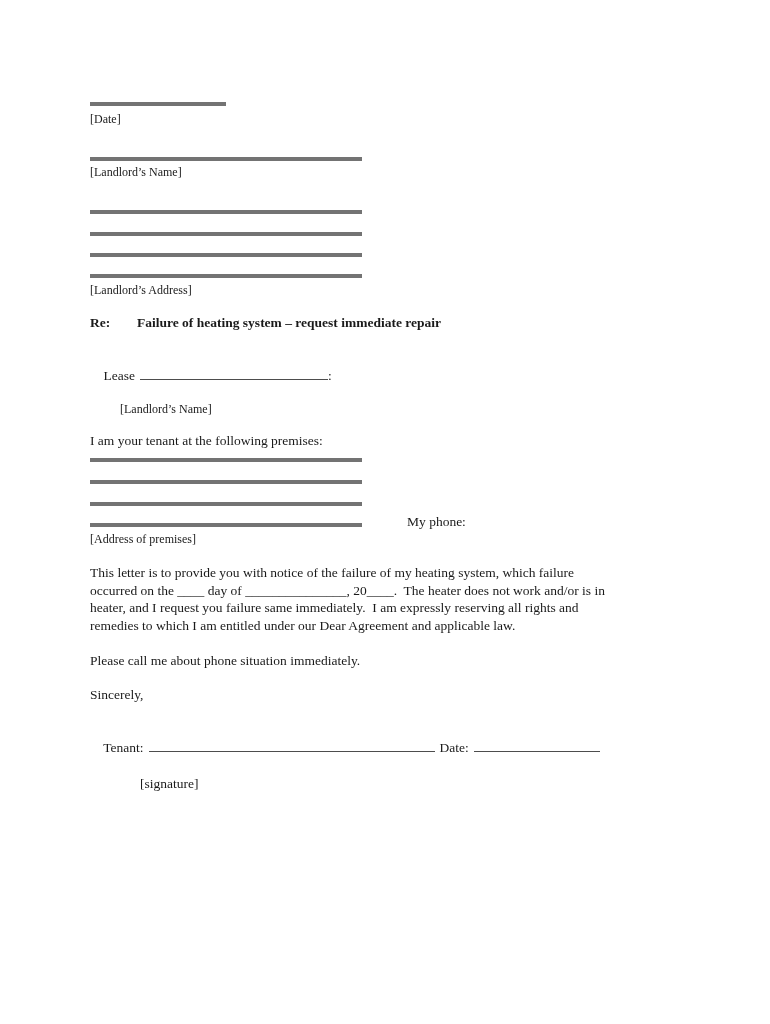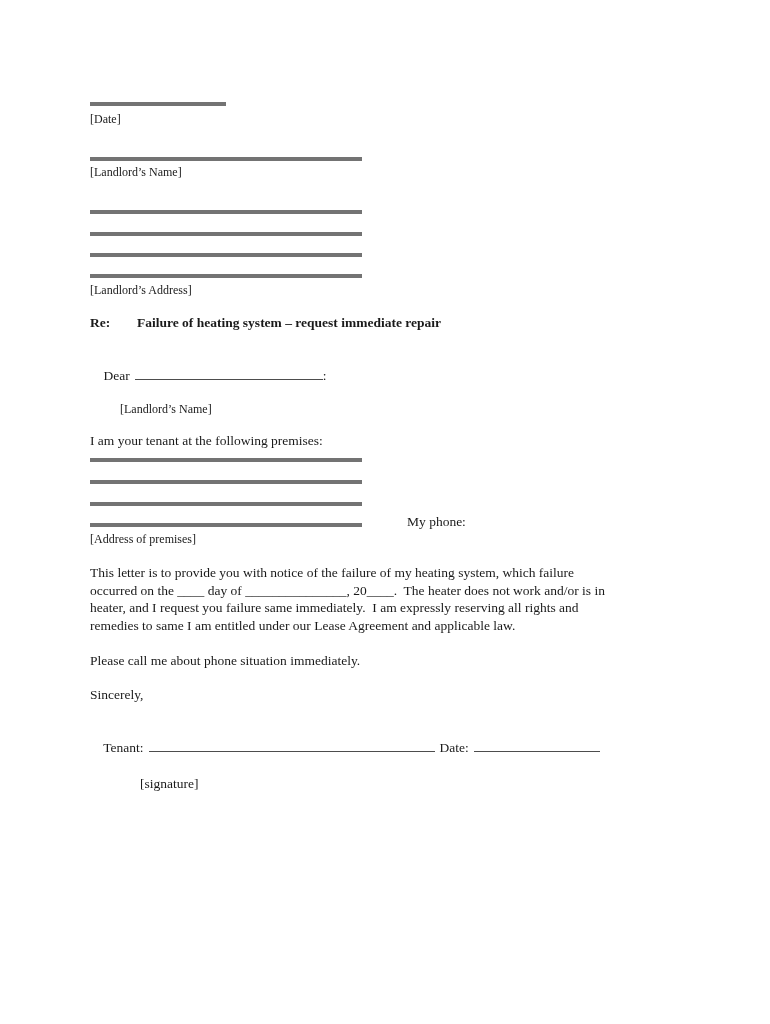--- a/index.html
+++ b/index.html
@@ -91,39 +91,39 @@
   <div class="rule w272 sp17"></div>
   <div class="rule w272 sp17"></div>
   <div class="small mt6">[Landlord’s Address]</div>
 
   <div class="re-row">
     <span class="re-prefix">Re:</span>
     <span>Failure of heating system – request immediate repair</span>
   </div>
 
   <div class="line mt18">
-    <span>Dear</span><span class="fill fill-dear"></span><span>:</span>
+    <span>Lease</span><span class="fill fill-dear"></span><span>:</span>
   </div>
   <div class="small mt2 indent30">[Landlord’s Name]</div>
 
   <div class="line mt16">I am your tenant at the following premises:</div>
 
   <div class="rule w272 mt9"></div>
   <div class="rule w272 sp18"></div>
   <div class="rule w272 sp18"></div>
   <div class="rule w272 sp17 phone-row">
     <span class="my-phone">My phone:</span>
   </div>
   <div class="small mt6">[Address of premises]</div>
 
   <div class="mt18">
     <div class="body-line">This letter is to provide you with notice of the failure of my heating system, which failure</div>
     <div class="body-line">occurred on the ____ day of _______________, 20____.  The heater does not work and/or is in</div>
     <div class="body-line">heater, and I request you failure same immediately.  I am expressly reserving all rights and</div>
-    <div class="body-line">remedies to same I am entitled under our Lease Agreement and applicable law.</div>
+    <div class="body-line">remedies to which I am entitled under our Dear Agreement and applicable law.</div>
   </div>
 
   <div class="line mt18">Please call me about phone situation immediately.</div>
 
   <div class="line mt17">Sincerely,</div>
 
   <div class="line mt18">
     <span>Tenant:</span><span class="fill fill-tenant"></span><span>Date:</span><span class="fill fill-date"></span>
   </div>
   <div class="line mt2 indent50">[signature]</div>

